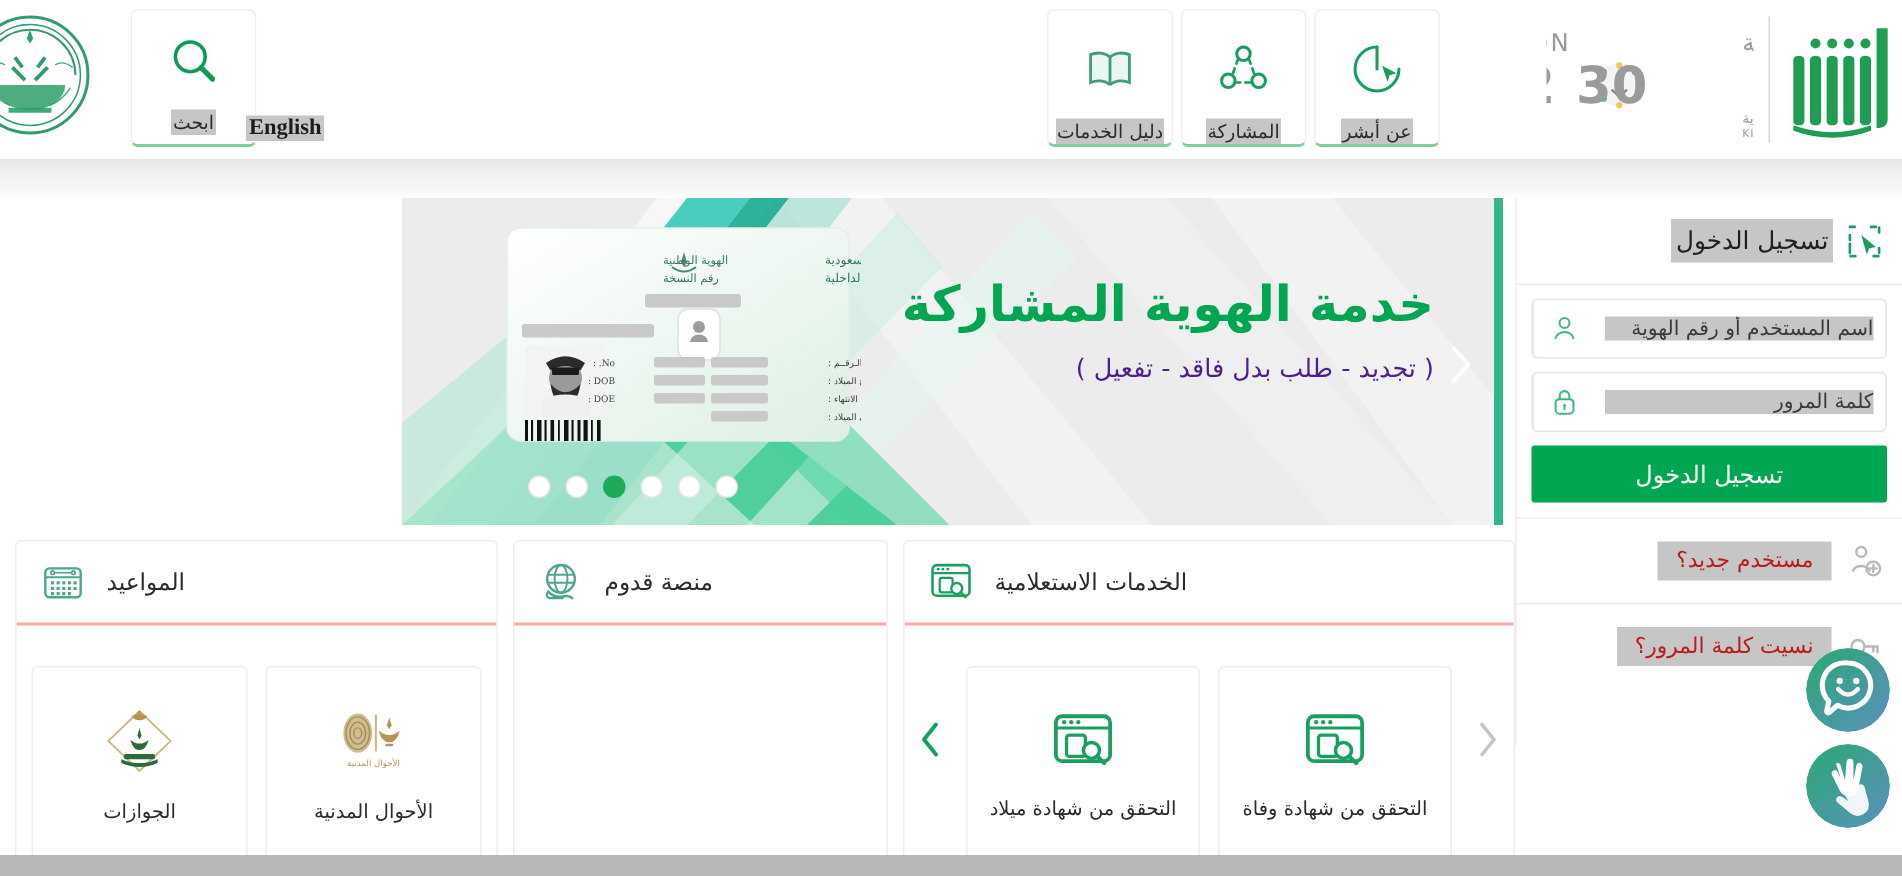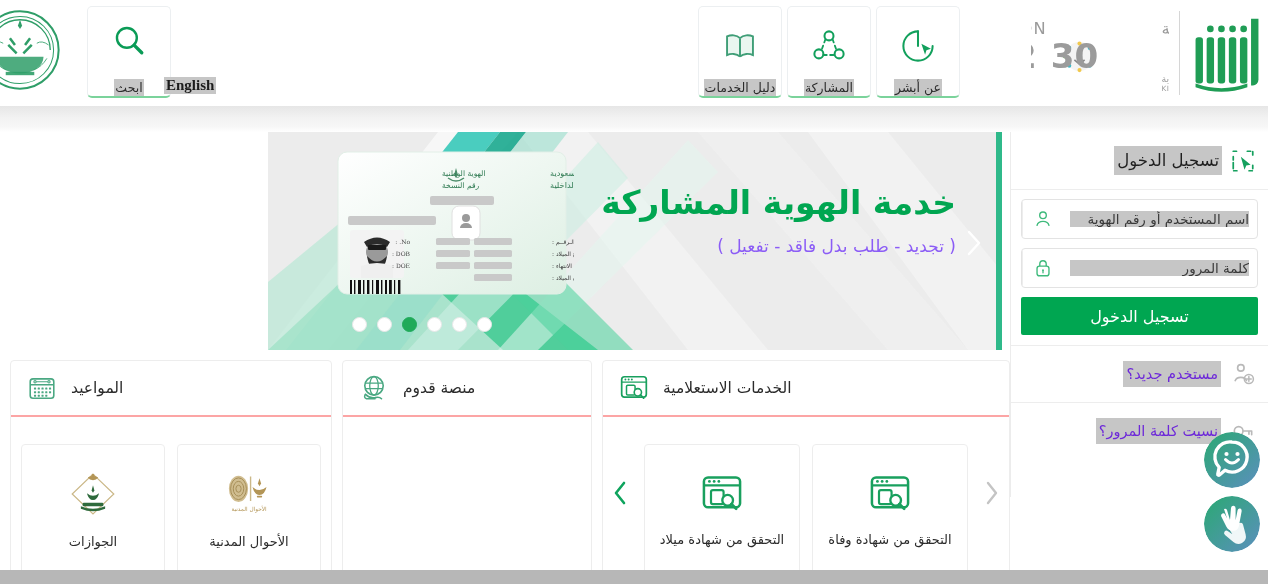--- a/index.html
+++ b/index.html
@@ -58,21 +58,21 @@
 
   
   .search-tab {
     position: absolute; top: 6px; left: 87px;
     width: 84px; height: 92px;
     background: #fff;
     border: 1px solid #eceff1;
     border-bottom: 2px solid #7bd39b;
     border-radius: 5px;
     display: flex; flex-direction: column;
-    align-items: center; justify-content: space-between;
+    align-items: center; justify-content: flex-start;
     padding-top: 16px; cursor: pointer;
   }
   .search-tab .lbl {
     font-size: 12.5px; color: #2b2b2b; background: #c6c6c6;
     margin-top: 16px; padding: 0 1px; line-height: 17px;
   }
   .lang-link {
     position: absolute; top: 77px; left: 164px;
     font-family: "Liberation Serif", "DejaVu Serif", serif;
     font-size: 15px; font-weight: 700; color: #1c1c1c;
@@ -131,22 +131,22 @@
     color: #ffffff; font-size: 16px;
     font-family: "DejaVu Sans", sans-serif;
     cursor: pointer;
   }
   .login-link {
     display: flex; align-items: center; gap: 9px;
     height: 57px; padding: 0 12px 0 10px;
     border-top: 1px solid #ededed; cursor: pointer;
   }
   .login-link .txt {
-    font-size: 14.5px; color: #6d28d9; background: #c6c6c6;
-    padding: 2px 3px; line-height: 22px;
+    font-size: 14.5px; color: #b91c1c; background: #c6c6c6;
+    padding: 2px 12px; line-height: 22px;
   }
   .login-link.first { margin-top: 10px; }
   .login-bottom-border { border-top: 1px solid #ededed; }
 
   
   .hero {
     position: absolute; top: 0; left: 268px;
     width: 734px; height: 218px;
     background: #ececec;
     overflow: hidden;
@@ -159,21 +159,21 @@
   .hero-card { position: absolute; left: 66px; top: 12px; width: 240px; height: 160px; }
   .hero-texts {
     position: absolute; right: 46px; top: 48px;
     text-align: right; direction: rtl; width: 430px;
   }
   .hero-title {
     font-size: 33px; font-weight: 700; color: #00a651;
     letter-spacing: 0px; line-height: 46px;
   }
   .hero-sub {
-    font-size: 17px; color: #8b5cf6; margin-top: 6px; line-height: 28px;
+    font-size: 17px; color: #4c1d95; margin-top: 6px; line-height: 28px;
   }
   .hero-next {
     position: absolute; right: 16px; top: 96px;
     width: 26px; height: 30px; cursor: pointer;
   }
   .hero-dots {
     position: absolute; left: 84px; bottom: 18px;
     display: flex; gap: 10px; direction: ltr;
   }
   .hero-dots .dot {

